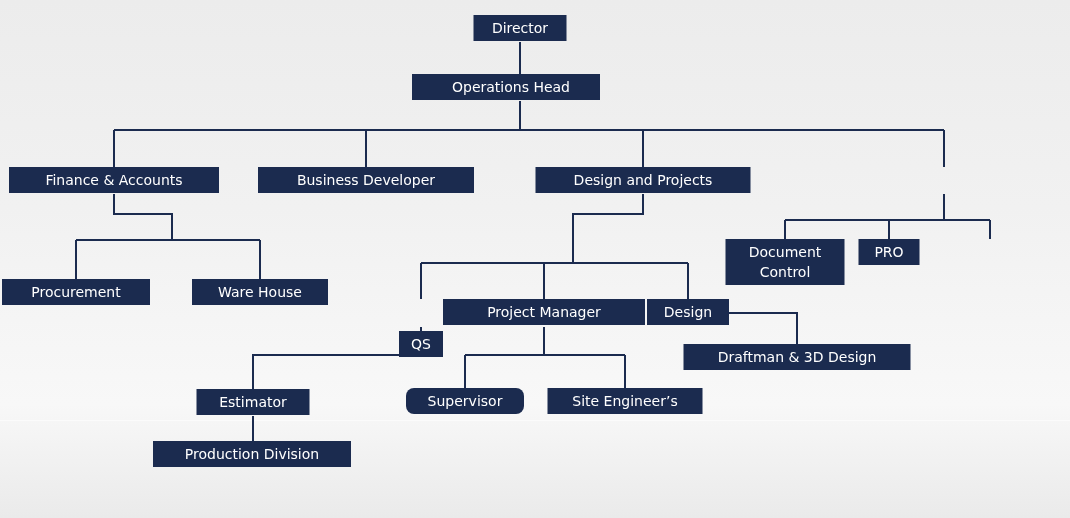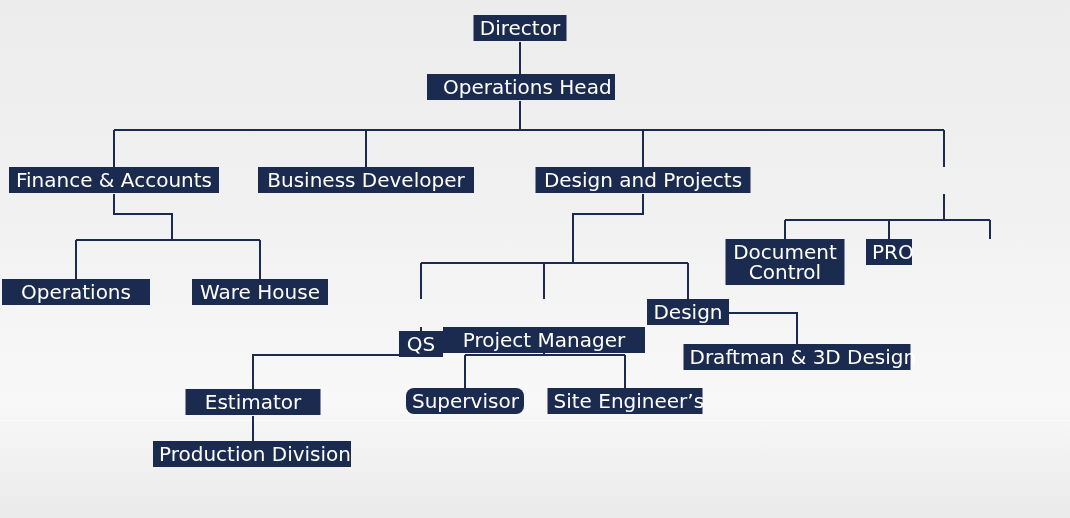--- a/index.html
+++ b/index.html
@@ -25,21 +25,21 @@
     left: 0; top: 0;
     width: 1070px; height: 518px;
     color: var(--line, #1b2b4f);
     pointer-events: none;
   }
   .node {
     position: absolute;
     transform: translateX(-50%);
     background: var(--node-bg, #1b2b4f);
     color: var(--node-text, #ffffff);
-    font-size: 20px;
+    font-size: 14px;
     line-height: 20px;
     text-align: center;
     padding: 3px 6px;
     white-space: nowrap;
   }
   .node.wrap { white-space: normal; }
 </style>
 </head>
 <body>
 
@@ -75,47 +75,47 @@
       M944 194 V220
       M785 220 H990
       M785 220 V239
       M889 220 V239
       M990 220 V239
     "></path>
   </svg>
 
   <div class="node" style="left:520px; top:15px; width:93px;">Director</div>
 
-  <div class="node" style="left:521px; top:74px; width:188px;padding-left:16px;">Operations Head</div>
+  <div class="node" style="left:506px; top:74px; width:188px;padding-left:16px;">Operations Head</div>
 
   <div class="node" style="left:114px; top:167px; width:210px;">Finance &amp; Accounts</div>
 
   <div class="node" style="left:366px; top:167px; width:216px;">Business Developer</div>
 
   <div class="node" style="left:643px; top:167px; width:215px;">Design and Projects</div>
 
 
-  <div class="node" style="left:76px; top:279px; width:148px;">Operations</div>
+  <div class="node" style="left:76px; top:279px; width:148px;">Procurement</div>
 
   <div class="node" style="left:260px; top:279px; width:136px;">Ware House</div>
 
   <div class="node" style="left:421px; top:299px; width:44px;margin-top:32px;">QS</div>
 
-  <div class="node" style="left:544px; top:299px; width:202px;margin-top:28px;">Project Manager</div>
+  <div class="node" style="left:544px; top:299px; width:202px;">Project Manager</div>
 
   <div class="node" style="left:688px; top:299px; width:82px;">Design</div>
 
   <div class="node" style="left:797px; top:344px; width:227px;">Draftman &amp; 3D Design</div>
 
-  <div class="node" style="left:253px; top:389px; width:135px;">Estimator</div>
+  <div class="node" style="left:253px; top:389px; width:113px;">Estimator</div>
 
   <div class="node" style="left:252px; top:441px; width:198px;">Production Division</div>
 
   <div class="node" style="left:465px; top:388px; width:118px;border-radius:8px;">Supervisor</div>
 
   <div class="node" style="left:625px; top:388px; width:155px;">Site Engineer’s</div>
 
   <div class="node wrap" style="left:785px; top:239px; width:119px;">Document Control</div>
 
-  <div class="node" style="left:889px; top:239px; width:46px;">PRO</div>
+  <div class="node" style="left:889px; top:239px; width:61px;">PRO</div>
 
 
 </div>
 
 </body></html>

